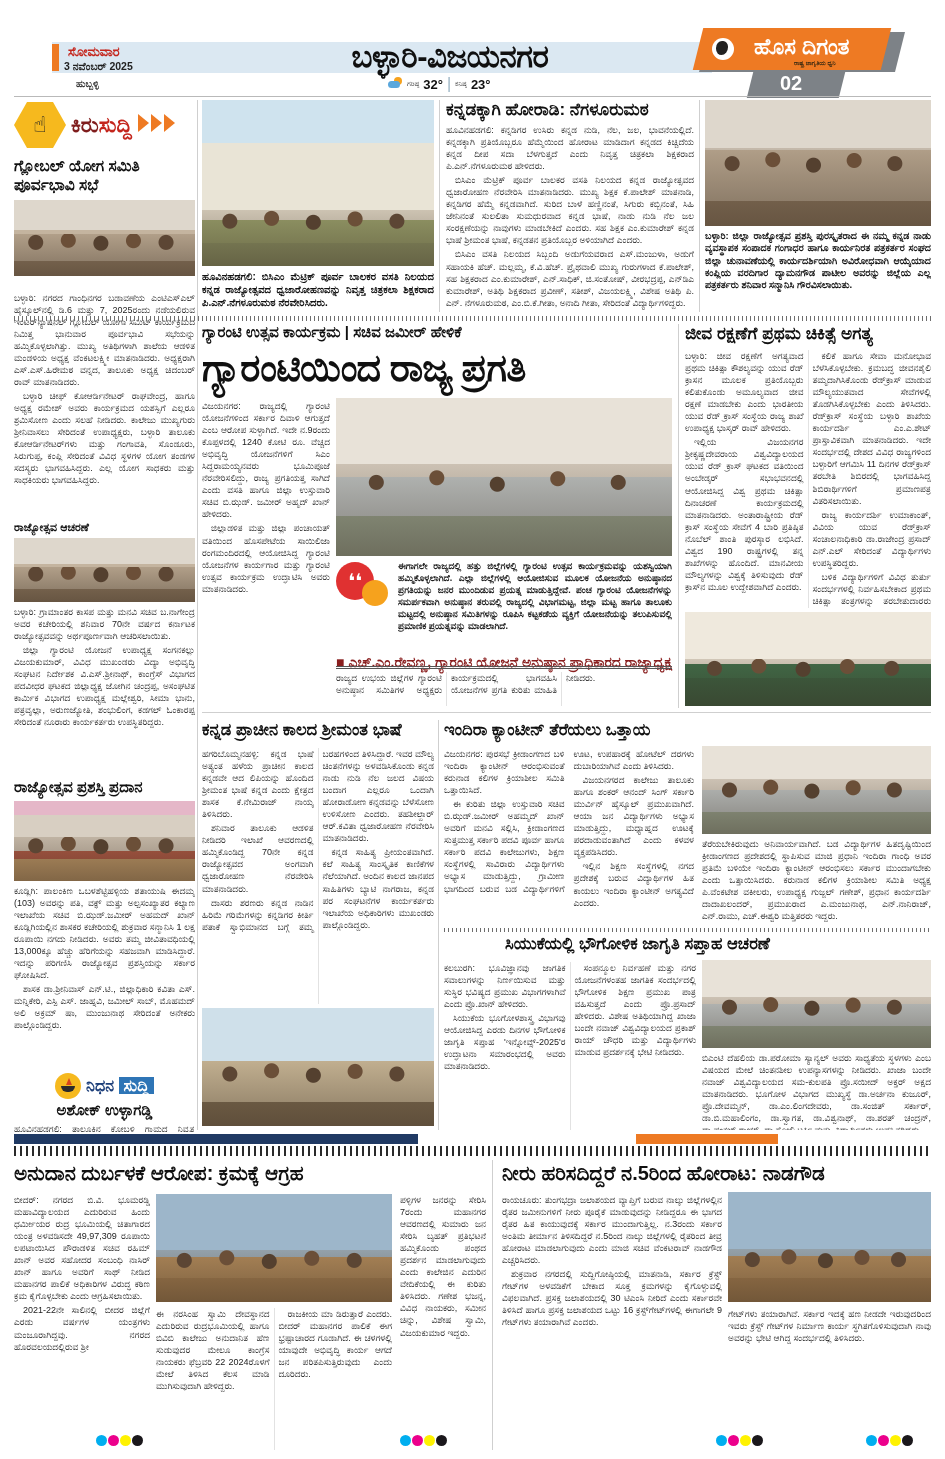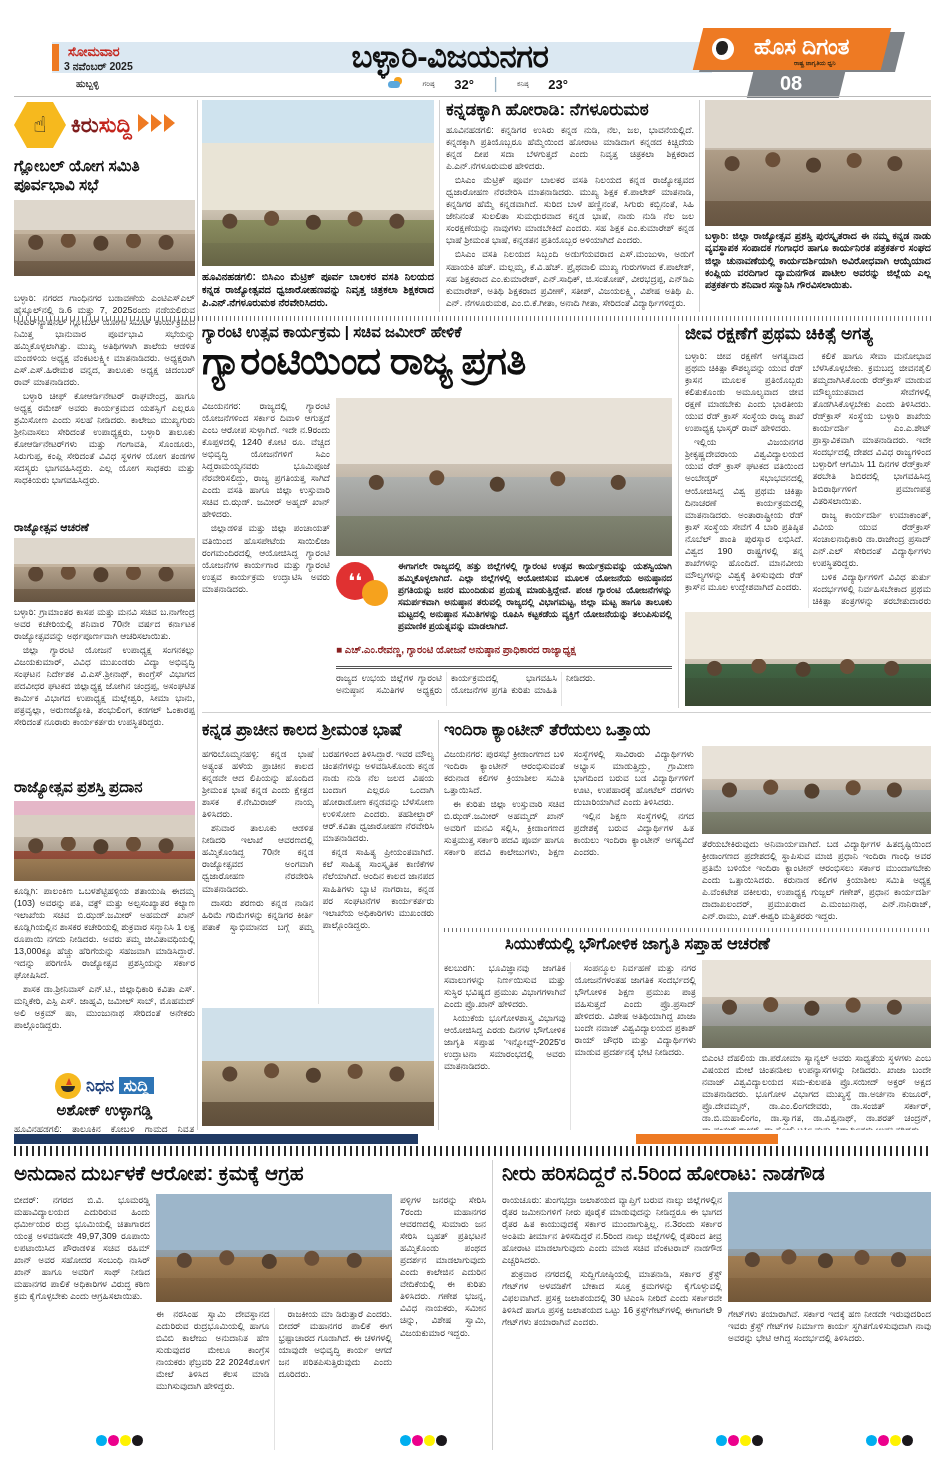--- a/index.html
+++ b/index.html
@@ -66,40 +66,40 @@
 
 <div id="page">
 
   <div class="abs" style="left:52px;top:42px;width:660px;height:31px;background:#dbe8f2;"></div>
   <div class="abs" style="left:52px;top:44px;width:7px;height:27px;background:#ee7a23;"></div>
   <div class="abs" style="left:68px;top:44px;font-size:13px;font-weight:bold;color:#c4261d;">ಸೋಮವಾರ</div>
   <div class="abs" style="left:64px;top:60px;font-size:10.5px;color:#222;font-weight:bold;">3 ನವೆಂಬರ್ 2025</div>
   <div class="abs" style="left:76px;top:78px;font-size:9.5px;color:#333;font-weight:bold;text-align:right;">ಹುಬ್ಬಳ್ಳಿ</div>
   <div class="abs headline" style="left:230px;top:40px;width:440px;text-align:center;font-size:31px;letter-spacing:-0.5px;">ಬಳ್ಳಾರಿ-ವಿಜಯನಗರ</div>
 
-  <div class="abs" style="left:388px;top:76px;width:180px;height:16px;display:flex;align-items:center;gap:4px;justify-content:space-between;">
+  <div class="abs" style="left:388px;top:76px;width:180px;height:16px;display:flex;align-items:center;gap:4px;">
     <span class="weather-ico">
         <span class="sun"></span>
         <span class="cloud"></span>
       </span>
     <span class="wsmall">ಗರಿಷ್ಠ</span>
     <span class="wtemp">32°</span>
     <span style="color:#9ab4c4;">|</span>
     <span class="wsmall">ಕನಿಷ್ಠ</span>
     <span class="wtemp">23°</span>
   </div>
 
   <div class="abs" style="left:698px;top:24px;width:210px;height:70px;">
     <div class="abs skew" style="left:6px;top:8px;width:196px;height:40px;background:#7d8287;"></div>
     <div class="abs skew" style="left:0px;top:4px;width:188px;height:42px;background:#ee7a23;"></div>
     <div class="abs" style="left:14px;top:14px;"><span class="globe"></span></div>
     <div class="abs" style="left:56px;top:10px;font-size:22px;font-weight:bold;color:#fff;white-space:nowrap;">ಹೊಸ ದಿಗಂತ</div>
     <div class="abs" style="left:96px;top:36px;font-size:6px;color:#3a2a12;font-weight:bold;">ರಾಷ್ಟ್ರ ಜಾಗೃತಿಯ ಧ್ವನಿ</div>
     <div class="abs skew" style="left:52px;top:48px;width:92px;height:26px;background:#7d8287;"></div>
-    <div class="abs" style="left:82px;top:48px;font-size:20px;font-weight:bold;color:#fff;">08</div>
+    <div class="abs" style="left:82px;top:48px;font-size:20px;font-weight:bold;color:#fff;">02</div>
   </div>
   <div class="abs rule-h" style="left:14px;top:96px;width:917px;"></div>
 
   <div class="abs" style="left:14px;top:102px;width:181px;height:1030px;overflow:hidden;">
     <div style="display:flex;align-items:center;">
       <span class="hex">☝</span>
       <span style="font-size:21px;font-weight:bold;margin-left:5px;">
         <span style="color:#7f1d1d;">ಕಿರು</span><span style="color:#c4261d;">ಸುದ್ದಿ</span>
       </span>
       <span style="margin-left:4px;"><span class="chev"></span><span class="chev"></span><span class="chev"></span></span>
@@ -167,38 +167,38 @@
   <div class="abs rule-v" style="left:699px;top:100px;height:212px;"></div>
 
   <div class="abs photo ph-group" style="left:705px;top:100px;width:226px;height:126px;position:absolute;">
       <span class="crowd" style="height:62%;"></span>
     </div>
   <div class="abs caption" style="left:705px;top:230px;width:226px;height:82px;font-size:9.5px;">ಬಳ್ಳಾರಿ: ಜಿಲ್ಲಾ ರಾಜ್ಯೋತ್ಸವ ಪ್ರಶಸ್ತಿ ಪುರಸ್ಕೃತರಾದ ಈ ನಮ್ಮ ಕನ್ನಡ ನಾಡು ವ್ಯವಸ್ಥಾಪಕ ಸಂಪಾದಕ ಗಂಗಾಧರ ಹಾಗೂ ಕಾರ್ಯನಿರತ ಪತ್ರಕರ್ತರ ಸಂಘದ ಜಿಲ್ಲಾ ಚುನಾವಣೆಯಲ್ಲಿ ಕಾರ್ಯದರ್ಶಿಯಾಗಿ ಅವಿರೋಧವಾಗಿ ಆಯ್ಕೆಯಾದ ಕಂಪ್ಲಿಯ ವರದಿಗಾರ ದ್ಯಾಮನಗೌಡ ಪಾಟೀಲ ಅವರನ್ನು ಜಿಲ್ಲೆಯ ಎಲ್ಲ ಪತ್ರಕರ್ತರು ಶನಿವಾರ ಸನ್ಮಾನಿಸಿ ಗೌರವಿಸಲಾಯಿತು.</div>
 
   <div class="abs ticks" style="left:14px;top:316px;width:917px;height:5px;"></div>
 
   <div class="abs headline" style="left:202px;top:324px;width:470px;font-size:15px;">ಗ್ಯಾರಂಟಿ ಉತ್ಸವ ಕಾರ್ಯಕ್ರಮ | ಸಚಿವ ಜಮೀರ್ ಹೇಳಿಕೆ</div>
-  <div class="abs headline" style="left:202px;top:340px;width:470px;font-size:38px;letter-spacing:-1px;">ಗ್ಯಾರಂಟಿಯಿಂದ ರಾಜ್ಯ ಪ್ರಗತಿ</div>
+  <div class="abs headline" style="left:202px;top:347px;width:470px;font-size:38px;letter-spacing:-1px;">ಗ್ಯಾರಂಟಿಯಿಂದ ರಾಜ್ಯ ಪ್ರಗತಿ</div>
 
   <div class="abs body-txt" style="left:202px;top:400px;width:128px;height:306px;">
       <p>ವಿಜಯನಗರ: ರಾಜ್ಯದಲ್ಲಿ ಗ್ಯಾರಂಟಿ ಯೋಜನೆಗಳಿಂದ ಸರ್ಕಾರ ದಿವಾಳಿ ಆಗುತ್ತದೆ ಎಂಬ ಆರೋಪ ಸುಳ್ಳಾಗಿದೆ. ಇದೇ ನ.9ರಂದು ಕೊಪ್ಪಳದಲ್ಲಿ 1240 ಕೋಟಿ ರೂ. ವೆಚ್ಚದ ಅಭಿವೃದ್ಧಿ ಯೋಜನೆಗಳಿಗೆ ಸಿಎಂ ಸಿದ್ದರಾಮಯ್ಯನವರು ಭೂಮಿಪೂಜೆ ನೆರವೇರಿಸಲಿದ್ದು, ರಾಜ್ಯ ಪ್ರಗತಿಯತ್ತ ಸಾಗಿದೆ ಎಂದು ವಸತಿ ಹಾಗೂ ಜಿಲ್ಲಾ ಉಸ್ತುವಾರಿ ಸಚಿವ ಬಿ.ಝಡ್. ಜಮೀರ್ ಅಹ್ಮದ್ ಖಾನ್ ಹೇಳಿದರು.</p>
       <p>ಜಿಲ್ಲಾಡಳಿತ ಮತ್ತು ಜಿಲ್ಲಾ ಪಂಚಾಯತ್ ವತಿಯಿಂದ ಹೊಸಪೇಟೆಯ ಸಾಯಿಲಿಜಾ ರಂಗಮಂದಿರದಲ್ಲಿ ಆಯೋಜಿಸಿದ್ದ ಗ್ಯಾರಂಟಿ ಯೋಜನೆಗಳ ಕಾರ್ಯಗಾರ ಮತ್ತು ಗ್ಯಾರಂಟಿ ಉತ್ಸವ ಕಾರ್ಯಕ್ರಮ ಉದ್ಘಾಟಿಸಿ ಅವರು ಮಾತನಾಡಿದರು.</p>
     </div>
 
   <div class="abs photo ph-event" style="left:336px;top:398px;width:336px;height:158px;position:absolute;">
       <span class="crowd" style="height:58%;"></span>
     </div>
 
   <div class="abs" style="left:336px;top:560px;width:336px;height:102px;">
     <div style="position:relative;width:56px;height:56px;float:left;margin-right:6px;">
       <span class="q-red">❛❛</span>
         <span class="q-org"></span>
     </div>
     <div class="body-txt" style="font-weight:bold;font-size:9px;height:78px;">ಈಗಾಗಲೇ ರಾಜ್ಯದಲ್ಲಿ ಹತ್ತು ಜಿಲ್ಲೆಗಳಲ್ಲಿ ಗ್ಯಾರಂಟಿ ಉತ್ಸವ ಕಾರ್ಯಕ್ರಮವನ್ನು ಯಶಸ್ವಿಯಾಗಿ ಹಮ್ಮಿಕೊಳ್ಳಲಾಗಿದೆ. ಎಲ್ಲಾ ಜಿಲ್ಲೆಗಳಲ್ಲಿ ಆಯೋಜಿಸುವ ಮೂಲಕ ಯೋಜನೆಯ ಅನುಷ್ಠಾನದ ಪ್ರಗತಿಯನ್ನು ಜನರ ಮುಂದಿಡುವ ಪ್ರಯತ್ನ ಮಾಡುತ್ತಿದ್ದೇವೆ. ಪಂಚ ಗ್ಯಾರಂಟಿ ಯೋಜನೆಗಳನ್ನು ಸಮರ್ಪಕವಾಗಿ ಅನುಷ್ಠಾನ ತರುವಲ್ಲಿ ರಾಜ್ಯದಲ್ಲಿ ವಿಭಾಗಮಟ್ಟ, ಜಿಲ್ಲಾ ಮಟ್ಟ ಹಾಗೂ ತಾಲೂಕು ಮಟ್ಟದಲ್ಲಿ ಅನುಷ್ಠಾನ ಸಮಿತಿಗಳನ್ನು ರೂಪಿಸಿ ಕಟ್ಟಕಡೆಯ ವ್ಯಕ್ತಿಗೆ ಯೋಜನೆಯನ್ನು ತಲುಪಿಸುವಲ್ಲಿ ಪ್ರಮಾಣಿಕ ಪ್ರಯತ್ನವನ್ನು ಮಾಡಲಾಗಿದೆ.</div>
-    <div style="clear:both;font-size:10px;font-weight:bold;color:#8a1f1f;margin-top:6px;">■ ಎಚ್.ಎಂ.ರೇವಣ್ಣ, ಗ್ಯಾರಂಟಿ ಯೋಜನೆ ಅನುಷ್ಠಾನ ಪ್ರಾಧಿಕಾರದ ರಾಜ್ಯಾಧ್ಯಕ್ಷ</div>
+    <div style="clear:both;font-size:14px;font-weight:bold;color:#8a1f1f;margin-top:16px;text-align:right;">■ ಎಚ್.ಎಂ.ರೇವಣ್ಣ, ಗ್ಯಾರಂಟಿ ಯೋಜನೆ ಅನುಷ್ಠಾನ ಪ್ರಾಧಿಕಾರದ ರಾಜ್ಯಾಧ್ಯಕ್ಷ</div>
   </div>
   <div class="abs" style="left:336px;top:666px;width:336px;border-top:3px double #555;"></div>
 
   <div class="abs body-txt cols3" style="left:336px;top:672px;width:336px;height:34px;">
       <p>ರಾಜ್ಯದ ಉಭಯ ಜಿಲ್ಲೆಗಳ ಗ್ಯಾರಂಟಿ ಅನುಷ್ಠಾನ ಸಮಿತಿಗಳ ಅಧ್ಯಕ್ಷರು ಕಾರ್ಯಕ್ರಮದಲ್ಲಿ ಭಾಗವಹಿಸಿ ಯೋಜನೆಗಳ ಪ್ರಗತಿ ಕುರಿತು ಮಾಹಿತಿ ನೀಡಿದರು.</p>
     </div>
 
   <div class="abs rule-v" style="left:678px;top:324px;height:384px;"></div>
 
   <div class="abs headline" style="left:685px;top:324px;width:246px;font-size:17px;">ಜೀವ ರಕ್ಷಣೆಗೆ ಪ್ರಥಮ ಚಿಕಿತ್ಸೆ ಅಗತ್ಯ</div>
@@ -225,20 +225,21 @@
   <div class="abs photo ph-flag" style="left:202px;top:1008px;width:232px;height:118px;position:absolute;">
       <span class="crowd" style="height:55%;"></span>
     </div>
 
   <div class="abs rule-v" style="left:438px;top:720px;height:410px;"></div>
 
   <div class="abs headline" style="left:444px;top:720px;width:330px;font-size:16.5px;">ಇಂದಿರಾ ಕ್ಯಾಂಟೀನ್ ತೆರೆಯಲು ಒತ್ತಾಯ</div>
   <div class="abs body-txt" style="left:444px;top:748px;width:250px;height:176px;column-count:2;column-gap:9px;">
       <p>ವಿಜಯನಗರ: ಪುರಸಭೆ ಕ್ರೀಡಾಂಗಣದ ಬಳಿ ಇಂದಿರಾ ಕ್ಯಾಂಟೀನ್ ಆರಂಭಿಸುವಂತೆ ಕರುನಾಡ ಕಲಿಗಳ ಕ್ರಿಯಾಶೀಲ ಸಮಿತಿ ಒತ್ತಾಯಿಸಿದೆ.</p>
       <p>ಈ ಕುರಿತು ಜಿಲ್ಲಾ ಉಸ್ತುವಾರಿ ಸಚಿವ ಬಿ.ಝಡ್.ಜಮೀರ್ ಅಹಮ್ಮದ್ ಖಾನ್ ಅವರಿಗೆ ಮನವಿ ಸಲ್ಲಿಸಿ, ಕ್ರೀಡಾಂಗಣದ ಸುತ್ತಮುತ್ತ ಸರ್ಕಾರಿ ಪದವಿ ಪೂರ್ವ ಹಾಗೂ ಸರ್ಕಾರಿ ಪದವಿ ಕಾಲೇಜುಗಳು, ಶಿಕ್ಷಣ ಸಂಸ್ಥೆಗಳಲ್ಲಿ ಸಾವಿರಾರು ವಿದ್ಯಾರ್ಥಿಗಳು ಅಭ್ಯಾಸ ಮಾಡುತ್ತಿದ್ದು, ಗ್ರಾಮೀಣ ಭಾಗದಿಂದ ಬರುವ ಬಡ ವಿದ್ಯಾರ್ಥಿಗಳಿಗೆ ಊಟ, ಉಪಹಾರಕ್ಕೆ ಹೋಟೆಲ್ ದರಗಳು ದುಬಾರಿಯಾಗಿವೆ ಎಂದು ತಿಳಿಸಿದರು.</p>
+      <p>ವಿಜಯನಗರದ ಕಾಲೇಜು ತಾಲೂಕು ಹಾಗೂ ಶಂಕರ್ ಆನಂದ್ ಸಿಂಗ್ ಸರ್ಕಾರಿ ಮುರ್ವಿನ್ ಹೈಸ್ಕೂಲ್ ಪ್ರಮುಖವಾಗಿದೆ. ಆಯಾ ಜನ ವಿದ್ಯಾರ್ಥಿಗಳು ಅಭ್ಯಾಸ ಮಾಡುತ್ತಿದ್ದು, ಮಧ್ಯಾಹ್ನದ ಊಟಕ್ಕೆ ಪರದಾಡುವಂತಾಗಿದೆ ಎಂದು ಕಳವಳ ವ್ಯಕ್ತಪಡಿಸಿದರು.</p>
       <p>ಇಲ್ಲಿನ ಶಿಕ್ಷಣ ಸಂಸ್ಥೆಗಳಲ್ಲಿ ನಗದ ಪ್ರದೇಶಕ್ಕೆ ಬರುವ ವಿದ್ಯಾರ್ಥಿಗಳ ಹಿತ ಕಾಯಲು ಇಂದಿರಾ ಕ್ಯಾಂಟೀನ್ ಅಗತ್ಯವಿದೆ ಎಂದರು.</p>
     </div>
   <div class="abs photo ph-event" style="left:702px;top:746px;width:229px;height:88px;position:absolute;">
       <span class="crowd" style="height:62%;"></span>
     </div>
   <div class="abs body-txt" style="left:702px;top:838px;width:229px;height:86px;font-size:9px;">ತೆರೆಯಬೇಕಿರುವುದು ಅನಿವಾರ್ಯವಾಗಿದೆ. ಬಡ ವಿದ್ಯಾರ್ಥಿಗಳ ಹಿತದೃಷ್ಟಿಯಿಂದ ಕ್ರೀಡಾಂಗಣದ ಪ್ರದೇಶದಲ್ಲಿ ಸ್ಥಾಪಿಸುವ ಮಾಜಿ ಪ್ರಧಾನಿ ಇಂದಿರಾ ಗಾಂಧಿ ಅವರ ಪ್ರತಿಮೆ ಬಳಿಯೇ ಇಂದಿರಾ ಕ್ಯಾಂಟೀನ್ ಆರಂಭಿಸಲು ಸರ್ಕಾರ ಮುಂದಾಗಬೇಕು ಎಂದು ಒತ್ತಾಯಿಸಿದರು. ಕರುನಾಡ ಕಲಿಗಳ ಕ್ರಿಯಾಶೀಲ ಸಮಿತಿ ಅಧ್ಯಕ್ಷ ಪಿ.ವೆಂಕಟೇಶ ವಕೀಲರು, ಉಪಾಧ್ಯಕ್ಷ ಗುಜ್ಜಲ್ ಗಣೇಶ್, ಪ್ರಧಾನ ಕಾರ್ಯದರ್ಶಿ ದಾದಾಖಲಂದರ್, ಪ್ರಮುಖರಾದ ಎ.ಮಂಜುನಾಥ, ಎನ್.ನಾನಿರಾಜ್, ಎನ್.ರಾಮು, ಎಚ್.ಈಶ್ವರಿ ಮತ್ತಿತರರು ಇದ್ದರು.</div>
 
   <div class="abs ticks" style="left:444px;top:928px;width:487px;height:4px;"></div>
 
   <div class="abs headline" style="left:505px;top:934px;width:426px;font-size:16.5px;">ಸಿಯುಕೆಯಲ್ಲಿ ಭೌಗೋಳಿಕ ಜಾಗೃತಿ ಸಪ್ತಾಹ ಆಚರಣೆ</div>
@@ -252,20 +253,21 @@
     </div>
   <div class="abs body-txt" style="left:702px;top:1052px;width:229px;height:78px;font-size:9px;">ಬಿಎಂಟಿ ದೆಹಲಿಯ ಡಾ.ಪರೋಮಾ ಸ್ಯಾನ್ಯಲ್ ಅವರು ಸಾಧ್ಯತೆಯ ಸ್ಥಳಗಳು ಎಂಬ ವಿಷಯದ ಮೇಲೆ ಚಿಂತನಶೀಲ ಉಪನ್ಯಾಸಗಳನ್ನು ನೀಡಿದರು. ಖಾಜಾ ಬಂದೇ ನವಾಜ್ ವಿಶ್ವವಿದ್ಯಾಲಯದ ಸಮ-ಕುಲಪತಿ ಪ್ರೊ.ಸಯೀದ್ ಅಕ್ತರ್ ಅಕ್ಷದ ಮಾತನಾಡಿದರು. ಭೂಗೋಳ ವಿಭಾಗದ ಮುಖ್ಯಸ್ಥೆ ಡಾ.ಅರ್ಚನಾ ಕುಜೂರ್, ಪ್ರೊ.ದೇವಮ್ಮನ್, ಡಾ.ಎಂ.ಲಿಂಗದೇವರು, ಡಾ.ಸಂಜಿತ್ ಸರ್ಕಾರ್, ಡಾ.ಬಿ.ಮಹಾಲಿಂಗಂ, ಡಾ.ಸ್ವಾಗತ, ಡಾ.ವಿಶ್ವನಾಥ್, ಡಾ.ಶರತ್ ಚಂದ್ರನ್, ಡಾ.ಪಂಕಜ್ ರಾಯ್, ಡಾ.ಸೋಲಿ ಟರ್ಕಿ ಮತ್ತು ವಿದ್ಯಾರ್ಥಿಗಳು ಉಪಸ್ಥಿತರಿದ್ದರು.</div>
 
   <div class="abs" style="left:14px;top:1134px;width:404px;height:10px;background:#203a64;"></div>
   <div class="abs" style="left:636px;top:1134px;width:142px;height:10px;background:#ee7a23;"></div>
   <div class="abs bars" style="left:14px;top:1146px;width:917px;height:10px;"></div>
 
   <div class="abs headline" style="left:14px;top:1162px;width:472px;font-size:20px;">ಅನುದಾನ ದುರ್ಬಳಕೆ ಆರೋಪ: ಕ್ರಮಕ್ಕೆ ಆಗ್ರಹ</div>
   <div class="abs body-txt" style="left:14px;top:1194px;width:136px;height:256px;">
       <p>ಬೀದರ್: ನಗರದ ಬಿ.ವಿ. ಭೂಮರಡ್ಡಿ ಮಹಾವಿದ್ಯಾಲಯದ ಎದುರಿರುವ ಹಿಂದು ಧರ್ಮೀಯರ ರುದ್ರ ಭೂಮಿಯಲ್ಲಿ ಚಿತಾಗಾರದ ಯಂತ್ರ ಅಳವಡಿಸದೇ 49,97,309 ರೂಪಾಯಿ ಲಪಟಾಯಿಸಿದ ಪೌರಾಡಳಿತ ಸಚಿವ ರಹಿಮ್ ಖಾನ್ ಅವರ ಸಹೋದರ ಸಂಬಂಧಿ ನಾಸಿರ್ ಖಾನ್ ಹಾಗೂ ಅವರಿಗೆ ಸಾಥ್ ನೀಡಿದ ಮಹಾನಗರ ಪಾಲಿಕೆ ಅಧಿಕಾರಿಗಳ ವಿರುದ್ಧ ಕಠಿಣ ಕ್ರಮ ಕೈಗೊಳ್ಳಬೇಕು ಎಂದು ಆಗ್ರಹಿಸಲಾಯಿತು.</p>
+      <p>2021-22ನೇ ಸಾಲಿನಲ್ಲಿ ಬೀದರ ಜಿಲ್ಲೆಗೆ ಎರಡು ವರ್ಷಗಳ ಯಂತ್ರಗಳು ಮಂಜೂರಾಗಿದ್ದವು. ನಗರದ ಹೊರವಲಯದಲ್ಲಿರುವ ಶ್ರೀ</p>
     </div>
   <div class="abs photo ph-press" style="left:156px;top:1194px;width:236px;height:108px;position:absolute;">
       <span class="crowd" style="height:48%;"></span>
     </div>
   <div class="abs body-txt cols2" style="left:156px;top:1308px;width:236px;height:142px;">
       <p>ಈ ನರಸಿಂಹ ಸ್ವಾಮಿ ದೇವಸ್ಥಾನದ ಎದುರಿರುವ ರುದ್ರಭೂಮಿಯಲ್ಲಿ ಹಾಗೂ ಬಿವಿಬಿ ಕಾಲೇಜು ಅನುದಾನಿತ ಹೆಣ ಸುಡುವುದರ ಮೇಲೂ ಕಾಂಗ್ರೆಸ ನಾಯಕರು ಫೆಬ್ರವರಿ 22 2024ರೊಳಗೆ ಮೇಲೆ ತಿಳಿಸಿದ ಕೆಲಸ ಮಾಡಿ ಮುಗಿಸುವುದಾಗಿ ಹೇಳಿದ್ದರು.</p>
       <p>ರಾಜಕೀಯ ಮಾ ಡಿರುತ್ತಾರೆ ಎಂದರು. ಬೀದರ್ ಮಹಾನಗರ ಪಾಲಿಕೆ ಈಗ ಭ್ರಷ್ಟಾಚಾರದ ಗೂಡಾಗಿದೆ. ಈ ಚಳಗಳಲ್ಲಿ ಯಾವುದೇ ಅಭಿವೃದ್ಧಿ ಕಾರ್ಯ ಆಗದೆ ಜನ ಪರಿತಪಿಸುತ್ತಿರುವುದು ಎಂದು ದೂರಿದರು.</p>
     </div>
   <div class="abs body-txt" style="left:400px;top:1194px;width:86px;height:256px;">
       <p>ಪಳ್ಳಿಗಳ ಜನರನ್ನು ಸೇರಿಸಿ 7ರಂದು ಮಹಾನಗರ ಆವರಣದಲ್ಲಿ ಸುಮಾರು ಜನ ಸೇರಿಸಿ ಬೃಹತ್ ಪ್ರತಿಭಟನೆ ಹಮ್ಮಿಕೊಂಡು ಪಂಥದ ಪ್ರದರ್ಶನ ಮಾಡಲಾಗುವುದು ಎಂದು ಕಾಲೇಜಿನ ಎದುರಿನ ವೇದಿಕೆಯಲ್ಲಿ ಈ ಕುರಿತು ತಿಳಿಸಿದರು. ಗಣೇಶ ಭಜನ್ನ, ವಿವಿಧ ನಾಯಕರು, ಸಮೀನ ಚಿನ್ನು, ವಿಶೇಷ ಸ್ವಾಮಿ, ವಿಜಯಕುಮಾರ ಇದ್ದರು.</p>

